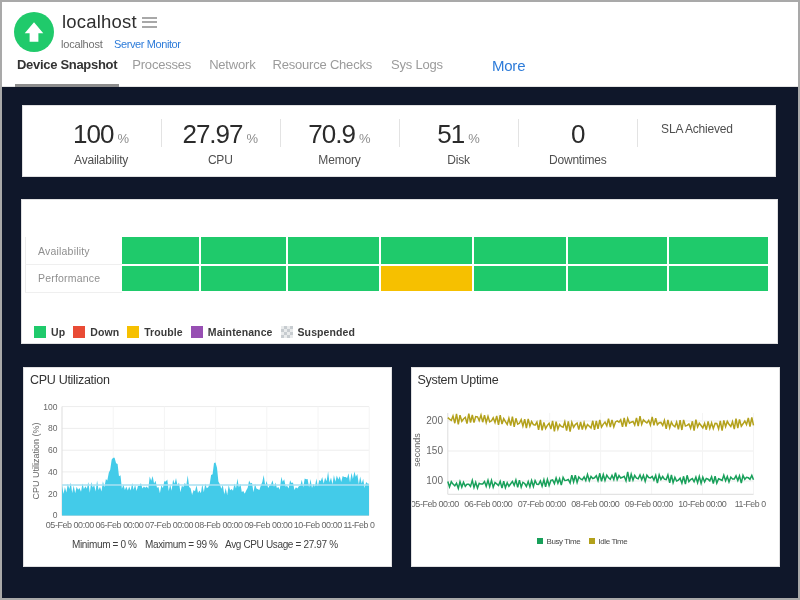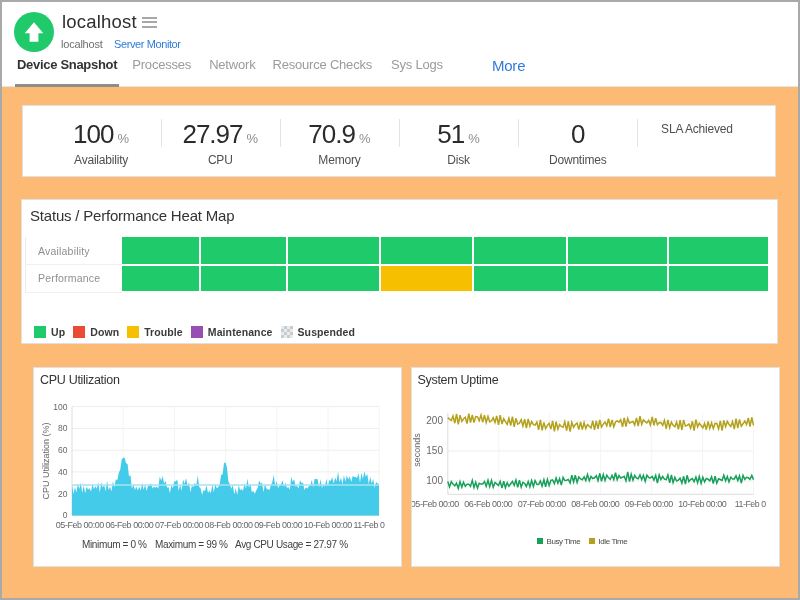--- a/index.html
+++ b/index.html
@@ -1,17 +1,17 @@
 <!DOCTYPE html>
 <html><head><meta charset="utf-8"><style>
 * { margin:0; padding:0; box-sizing:border-box; }
 html,body { width:800px; height:600px; }
 body { font-family:"Liberation Sans", sans-serif; background:#fff; position:relative; }
 .frame { position:absolute; left:0; top:0; width:800px; height:600px;
-  border:2px solid #a9a9a9; background:#fdba74; overflow:hidden; }
+  border:2px solid #a9a9a9; background:#0f172a; overflow:hidden; }
 .hdr { position:absolute; left:0; top:0; width:796px; height:85px; background:#fff;
   border-bottom:1px solid #e4e4e4; }
 .avatar { position:absolute; left:12px; top:10px; width:40px; height:40px;
   border-radius:50%; background:#20ca6b; }
 .title { position:absolute; left:60px; top:9px; font-size:18.5px; color:#2f2f2f; letter-spacing:0.2px; }
 .burger { position:absolute; left:140px; top:12px; width:15px; }
 .burger div { height:2px; background:#a8a8a8; margin-top:2.6px; }
 .crumb { position:absolute; left:59px; top:35.5px; font-size:11px; letter-spacing:-0.2px; color:#6f6f6f; }
 .crumb .sm { color:#2e7cd9; letter-spacing:-0.4px; }
 .tabs { position:absolute; left:15px; top:52.5px; font-size:13px; color:#9b9b9b; white-space:nowrap; }
@@ -102,21 +102,20 @@
     <div class="stat">
         <div class="sv">0</div>
         <div class="sl">Downtimes</div>
       </div>
     <div class="stat">
         <div class="sl">SLA Achieved</div>
       </div>
   </div>
 
   <div class="card heat">
-    <div class="htitle">Status / Performance Heat Map</div>
     <table class="htable">
       <colgroup>
           <col style="width:96.4px">
           <col style="width:77.9px">
           <col style="width:87.1px">
           <col style="width:93.6px">
           <col style="width:92.7px">
           <col style="width:93.6px">
           <col style="width:101.7px">
           <col style="width:99.5px">
@@ -146,21 +145,21 @@
       </table>
     <div class="legend">
       <span class="it"><span class="sq" style="background:#1fca6b"></span>Up</span>
       <span class="it"><span class="sq" style="background:#e94b35"></span>Down</span>
       <span class="it"><span class="sq" style="background:#f6c000"></span>Trouble</span>
       <span class="it"><span class="sq" style="background:#974fb3"></span>Maintenance</span>
       <span class="it"><span class="sq" style="background:conic-gradient(#c7ccd0 90deg,#e9ebec 90deg 180deg,#c7ccd0 180deg 270deg,#e9ebec 270deg);background-size:6px 6px"></span>Suspended</span>
     </div>
   </div>
 
-  <div class="card chart" style="left:31px;">
+  <div class="card chart" style="left:21px;">
     <div class="ctitle">CPU Utilization</div>
     <svg width="367" height="168" viewBox="0 0 367 168" style="position:absolute;left:-3px;top:-1px">
       <line x1="41" y1="39.6" x2="348" y2="39.6" class="gl"></line>
 <line x1="41" y1="61.4" x2="348" y2="61.4" class="gl"></line>
 <line x1="41" y1="83.2" x2="348" y2="83.2" class="gl"></line>
 <line x1="41" y1="104.9" x2="348" y2="104.9" class="gl"></line>
 <line x1="41" y1="126.7" x2="348" y2="126.7" class="gl"></line>
       <line x1="92.2" y1="39.6" x2="92.2" y2="148.5" class="glv"></line>
 <line x1="143.4" y1="39.6" x2="143.4" y2="148.5" class="glv"></line>
 <line x1="194.6" y1="39.6" x2="194.6" y2="148.5" class="glv"></line>

